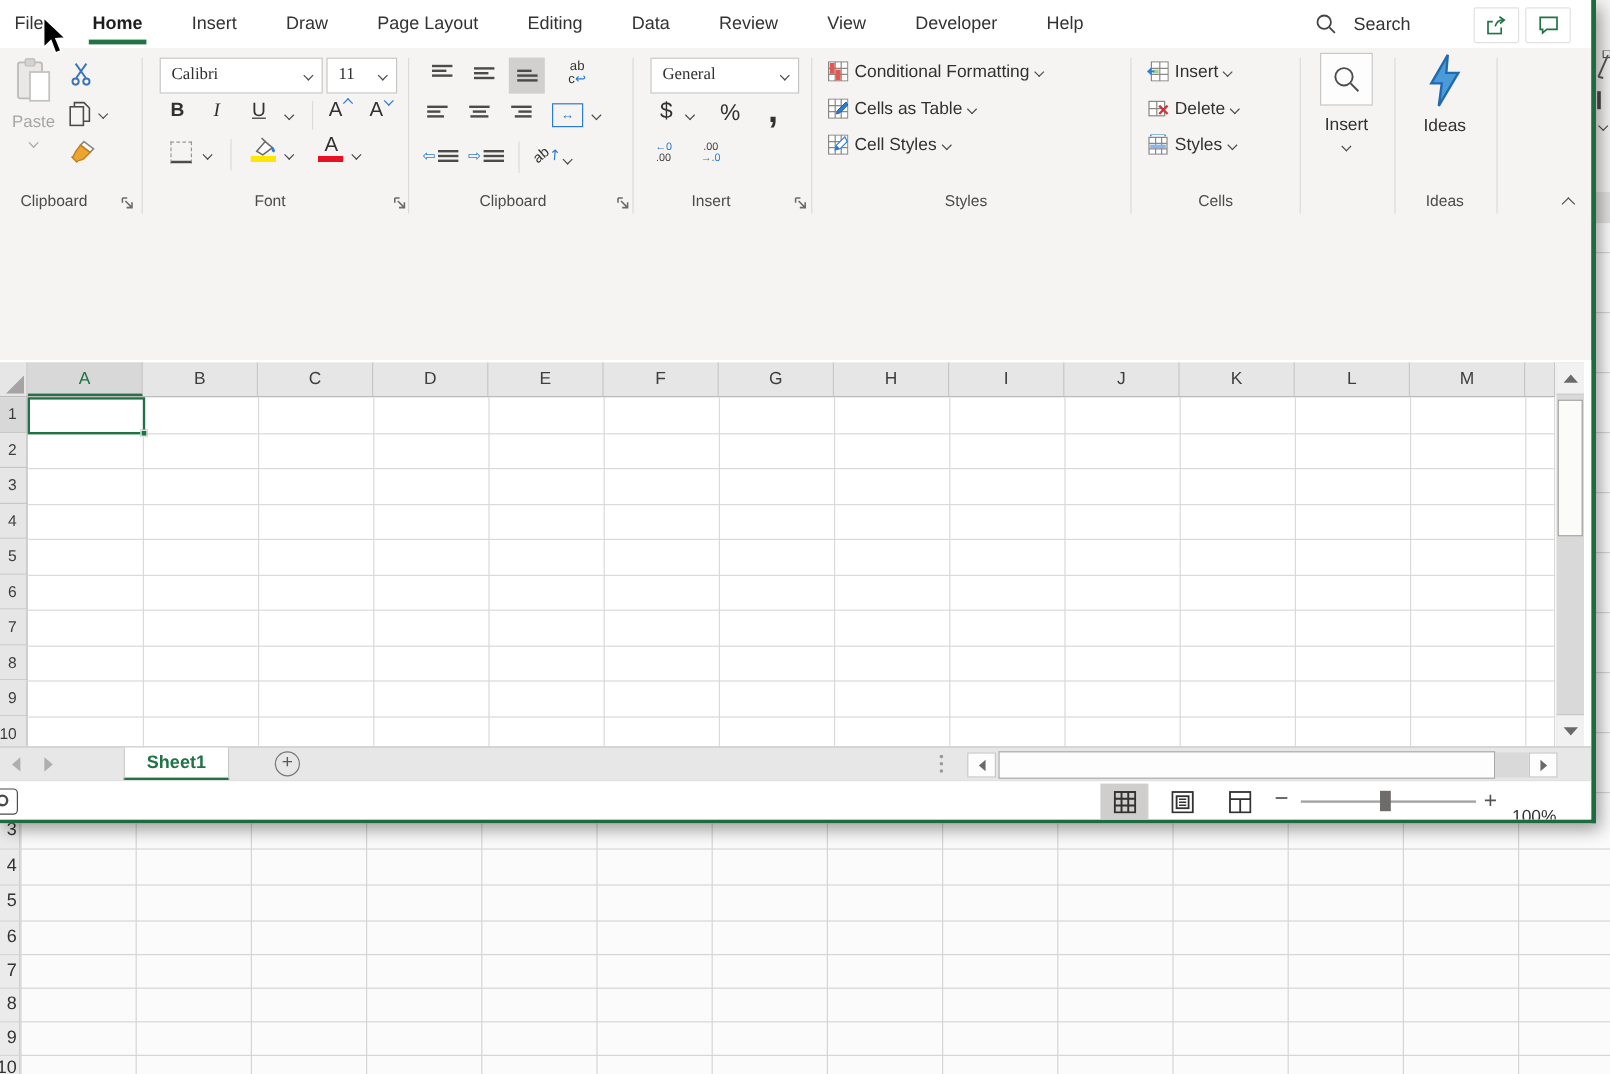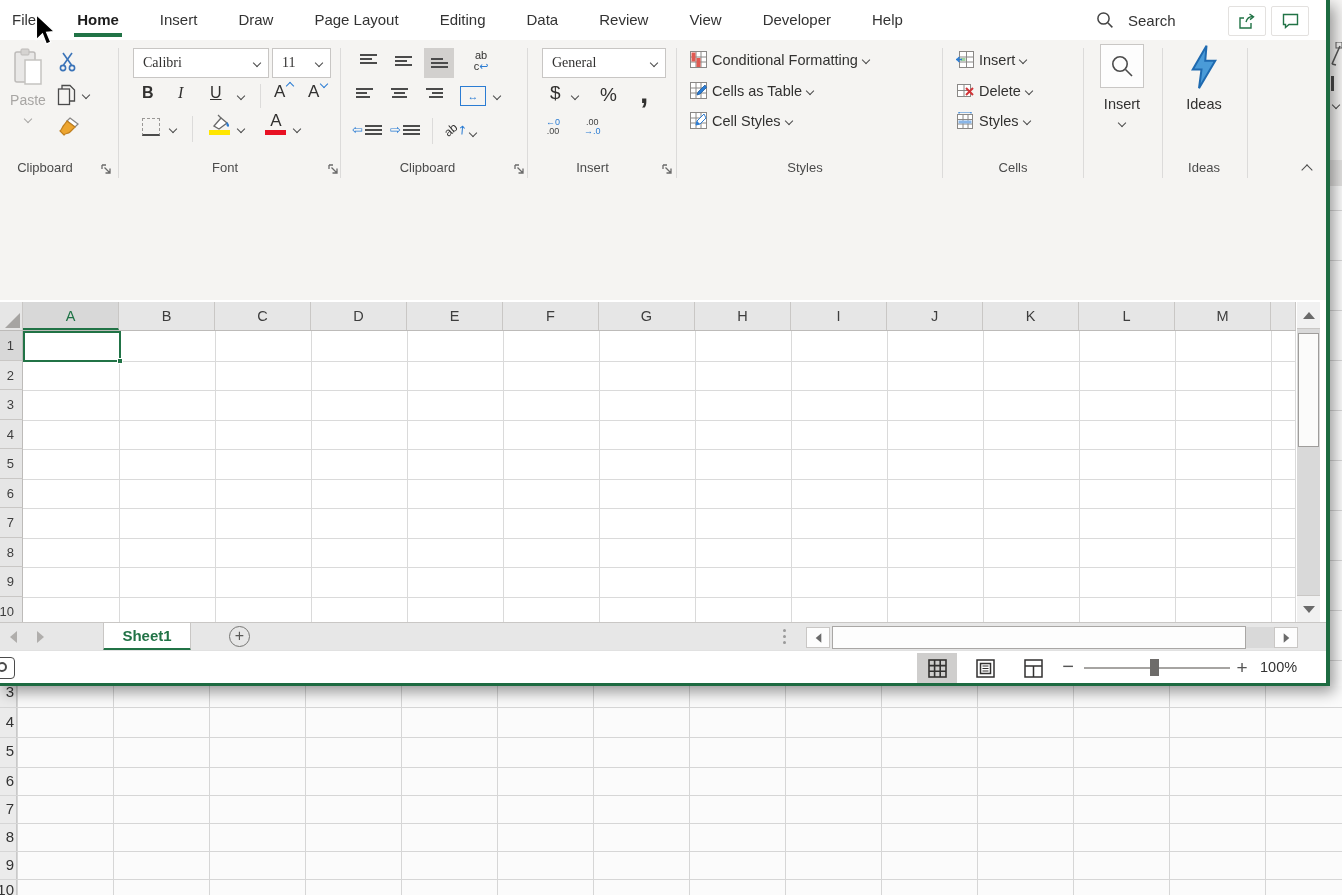--- a/index.html
+++ b/index.html
@@ -99,21 +99,21 @@
   
   #statusbar { position:absolute; left:0; top:650px; width:1330px; height:33px; background:#fff; border-top:1px solid #e1e1e1; }
   #macro-icon { position:absolute; left:-9px; top:6px; width:24px; height:22px; border:1.6px solid #4b4b4b; border-radius:4px; }
   #macro-icon i { position:absolute; left:5px; top:3.5px; width:10px; height:10px; border:2.6px solid #4b4b4b; border-radius:50%; }
   .view-btn { position:absolute; top:2px; width:40px; height:30px; display:flex; align-items:center; justify-content:center; }
   .view-btn.sel { background:#cfcecd; }
   #zoom-out { position:absolute; left:1060px; top:8px; width:16px; height:16px; color:#555; font-size:20px; line-height:14px; text-align:center; }
   #zoom-track { position:absolute; left:1084px; top:16px; width:146px; height:2px; background:#a6a4a2; }
   #zoom-thumb { position:absolute; left:1150px; top:8px; width:9px; height:17px; background:#6e6c6a; }
   #zoom-in { position:absolute; left:1234px; top:6px; width:16px; height:18px; color:#555; font-size:19px; text-align:center; }
-  #zoom-pct { position:absolute; left:1260px; top:8px; font-size:14.5px; color:#333; }
+  #zoom-pct { position:absolute; left:1260px; top:22px; font-size:14.5px; color:#333; }
 
   #cursor { position:absolute; left:34px; top:14px; z-index:99; }
 </style>
 </head>
 <body>
 
 <div id="bg-window">
   <div id="bg-sliver">
     <div class="band" style="top:0;height:160px;background:#f6f5f4;"></div>
     <svg class="abs" style="left:0;top:42px" width="12" height="26">

